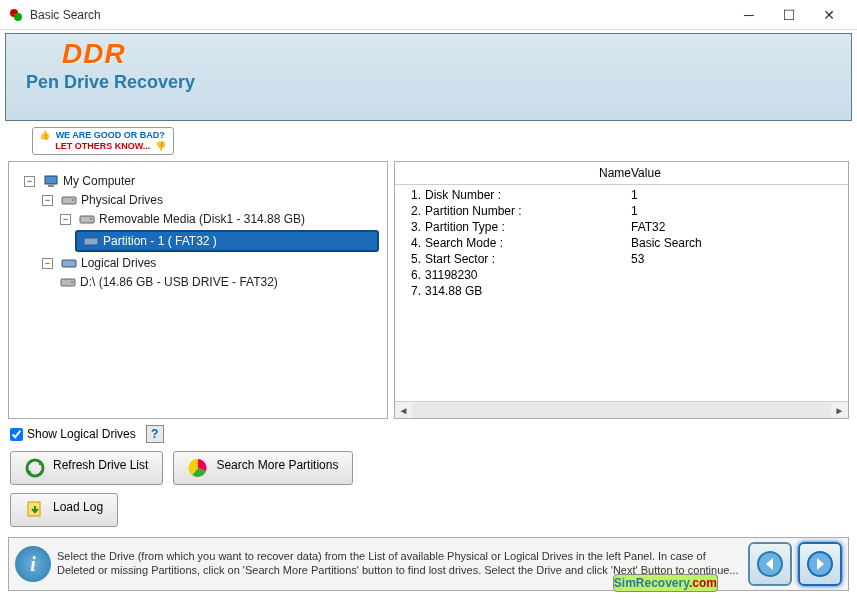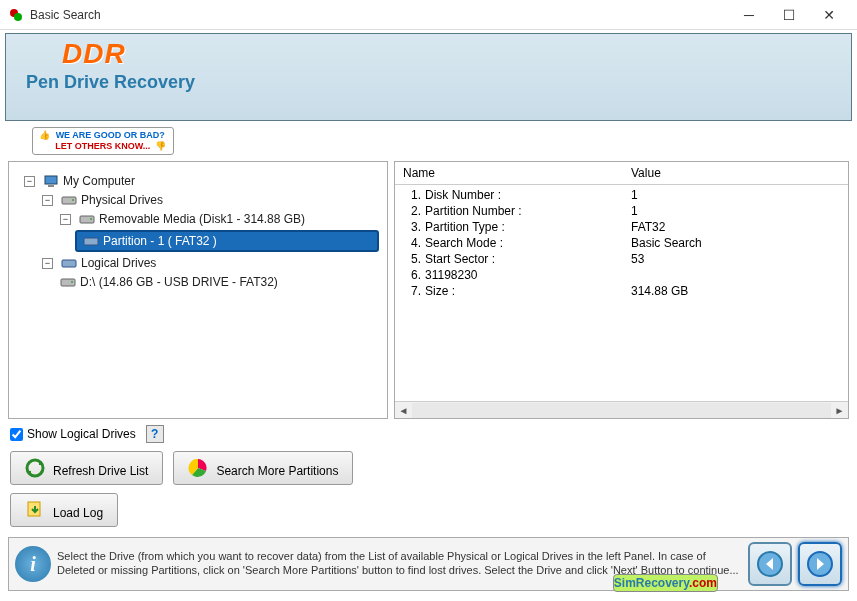--- a/index.html
+++ b/index.html
@@ -27,36 +27,36 @@
 .tree > ul { padding-left: 4px; }
 .tree li { margin: 3px 0; font-size: 12px; color: #222; position: relative; }
 .tree .node { display: flex; align-items: center; gap: 4px; padding: 1px 3px; cursor: pointer; }
 .tree .node.selected { background: #1a6bb8; color: #fff; border: 2px solid #0a4a88; border-radius: 3px; padding: 2px 6px; }
 .tree .toggle { width: 11px; height: 11px; border: 1px solid #888; display: inline-flex; align-items: center; justify-content: center; font-size: 9px; line-height: 1; background: #fff; margin-right: 4px; cursor: pointer; }
 .tree .icon { width: 16px; height: 14px; display: inline-flex; align-items: center; justify-content: center; }
 
 .drive-svg { width:16px; height:12px; }
 
 .table-hdr { display: flex; border-bottom: 1px solid #ccc; padding: 4px 8px; font-size: 12px; background: #fff; }
-.table-hdr .col-name { width: 228px; }
+.table-hdr .col-name { width: 228px; text-align: right; }
 .table-rows { flex: 1; overflow: auto; padding: 2px 8px; }
 .table-row { display: flex; font-size: 12px; padding: 1px 0; }
 .table-row .rn { width: 18px; text-align: right; margin-right: 4px; }
 .table-row .rname { width: 206px; }
 .scroll-h { height: 17px; border-top: 1px solid #ccc; display: flex; align-items: center; background: #f0f0f0; }
 .scroll-h .arrow { width: 17px; height: 15px; display: flex; align-items: center; justify-content: center; font-size: 10px; color: #555; cursor: pointer; }
 .scroll-h .track { flex: 1; height: 15px; background: #e8e8e8; }
 
 .controls { padding: 6px 10px 4px 10px; display: flex; align-items: center; gap: 10px; }
 .chk { display: flex; align-items: flex-end; gap: 4px; font-size: 12px; cursor: pointer; }
 .chk input { width: 13px; height: 13px; }
 .help { width: 18px; height: 18px; border: 1px solid #888; background: #e8e8e8; display: flex; align-items: center; justify-content: center; font-size: 12px; font-weight: bold; color: #0066cc; cursor: pointer; }
 
 .btn-row { padding: 4px 10px; display: flex; gap: 10px; }
-.btn { background: linear-gradient(#f8f8f8,#e0e0e0); border: 1px solid #999; border-radius: 3px; padding: 6px 14px; font-size: 12px; display: flex; align-items: flex-end; gap: 8px; cursor: pointer; min-width: 90px; }
+.btn { background: linear-gradient(#f8f8f8,#e0e0e0); border: 1px solid #999; border-radius: 3px; padding: 6px 14px; font-size: 12px; display: flex; align-items: flex-start; gap: 8px; cursor: pointer; min-width: 90px; }
 .btn .bicon { width: 20px; height: 20px; display: flex; align-items: center; justify-content: center; }
 
 .footer { margin: 6px 8px 0 8px; border: 1px solid #aaa; background: #f4f4f4; padding: 4px 6px; display: flex; align-items: center; gap: 6px; position: relative; }
 .footer .info-icon { width: 36px; height: 36px; border-radius: 50%; background: radial-gradient(#6ab0e0,#2a7aaa); display: flex; align-items: center; justify-content: center; color: #fff; font-size: 20px; font-weight: bold; font-style: italic; font-family: Georgia, serif; flex-shrink:0; }
 .footer .tip { font-size: 11px; color: #333; line-height: 1.25; flex: 1; }
 .footer .brand { position: absolute; right: 130px; bottom: -2px; background: #bef264; border: 1px solid #888; border-radius: 4px; padding: 1px 0; font-size: 12px; font-weight: bold; }
 .footer .brand .sim { color: #2a7aaa; }
 .footer .brand .dot { color: #cc0000; }
 .nav-btn { width: 44px; height: 44px; border: 2px solid #5a8aaa; border-radius: 6px; background: linear-gradient(#eaf2f8,#c8dce8); display: flex; align-items: center; justify-content: center; cursor: pointer; flex-shrink:0; }
 .nav-btn.next { border-color: #1a6bb8; box-shadow: 0 0 4px #1a6bb8; }
@@ -206,21 +206,20 @@
           <span class="rn">5.</span>
           <span class="rname">Start Sector :</span>
           <span>53</span>
         </div>
       <div class="table-row">
           <span class="rn">6.</span>
           <span>31198230</span>
         </div>
       <div class="table-row">
           <span class="rn">7.</span>
-          <span class="rname">Size :</span>
           <span>314.88 GB</span>
         </div>
     </div>
     <div class="scroll-h">
       <div class="arrow">◄</div>
       <div class="track"></div>
       <div class="arrow">►</div>
     </div>
   </div>
 </div>

